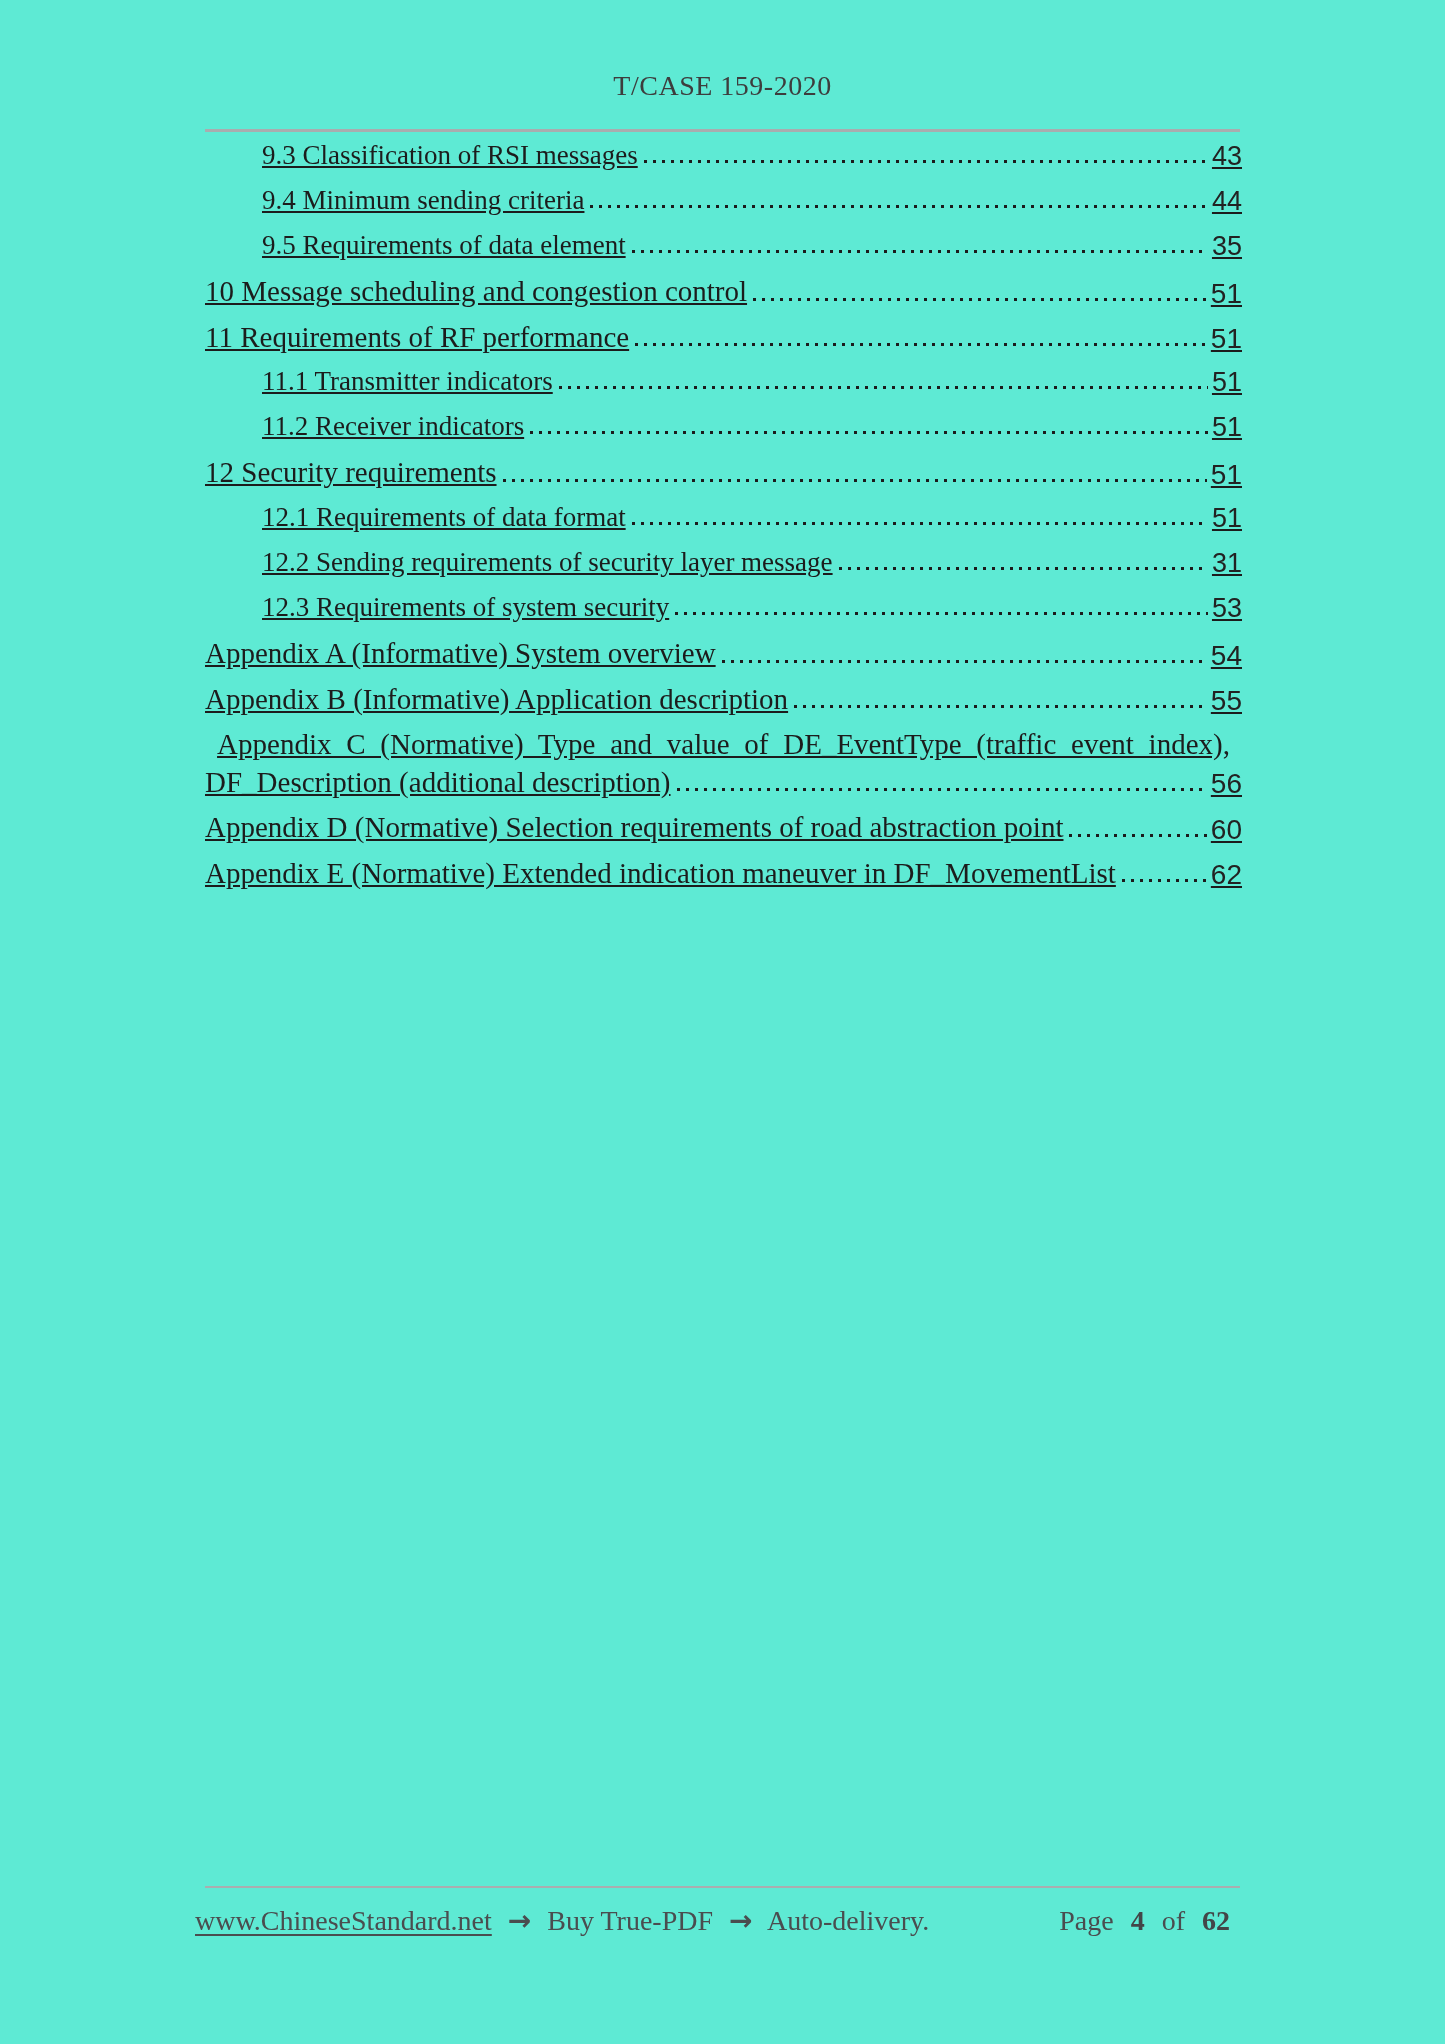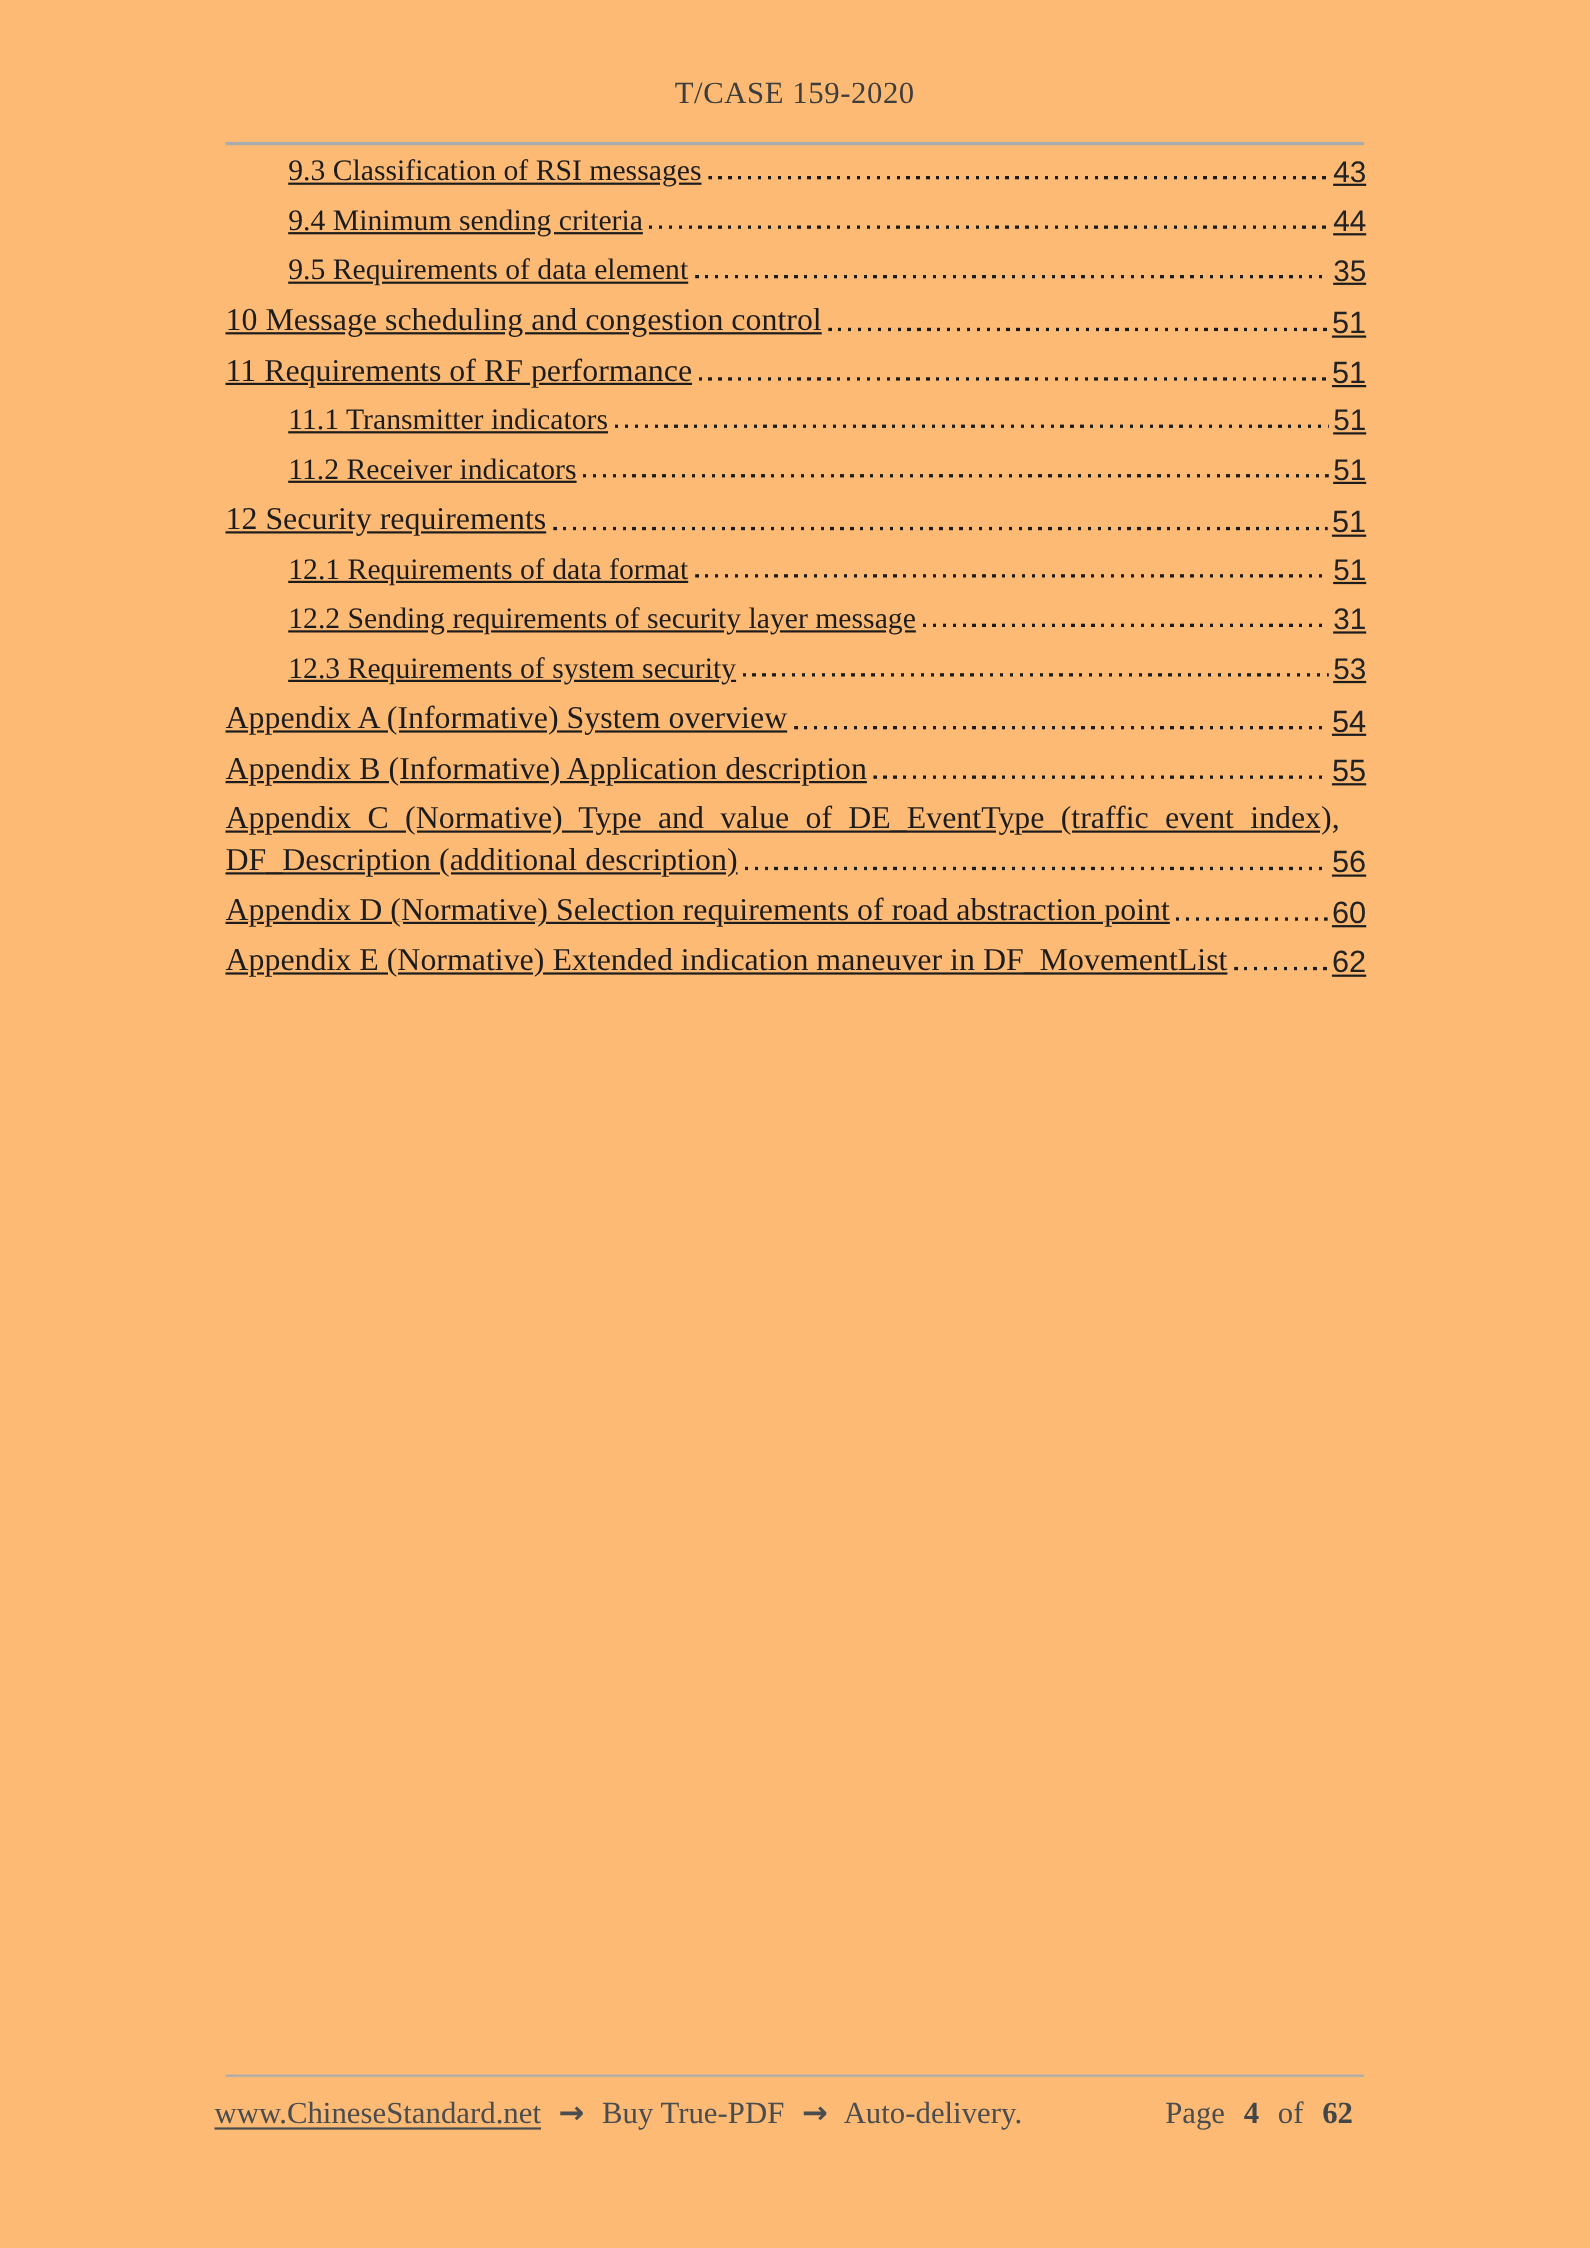--- a/index.html
+++ b/index.html
@@ -1,21 +1,21 @@
 <!DOCTYPE html>
 <html><head>
 <meta charset="utf-8">
 <style>
   * { margin: 0; padding: 0; box-sizing: border-box; }
   html, body { background: #ffffff; }
   .page {
     position: relative;
     width: 1445px;
     height: 2044px;
-    background: #fdba74;
+    background: #5eead4;
     font-family: "Liberation Serif", serif;
     color: #1c1c1c;
     overflow: hidden;
   }
 
   
   .header-title {
     position: absolute;
     top: 70px; left: 0; right: 0;
     text-align: center;
@@ -43,20 +43,21 @@
     align-items: flex-end;
   }
   .toc-entry.sub .row-line { padding-left: 57px; font-size: 27px; }
   .toc-entry.top .row-line { font-size: 29px; text-align: center; }
   .toc-label { line-height: 1.08; white-space: nowrap; }
   .line1 {
     font-size: 29px;
     line-height: 1.08;
     word-spacing: 7.5px;
     margin-bottom: 7px;
+    text-align: center;
   }
   .leader {
     flex: 1;
     height: 3px;
     margin: 0 4px 7px 6px;
     background-image: repeating-linear-gradient(to right, #1b1b1b 0 3px, transparent 3px 9px);
     background-repeat: repeat-x;
     background-position: left bottom;
     min-width: 30px;
   }

